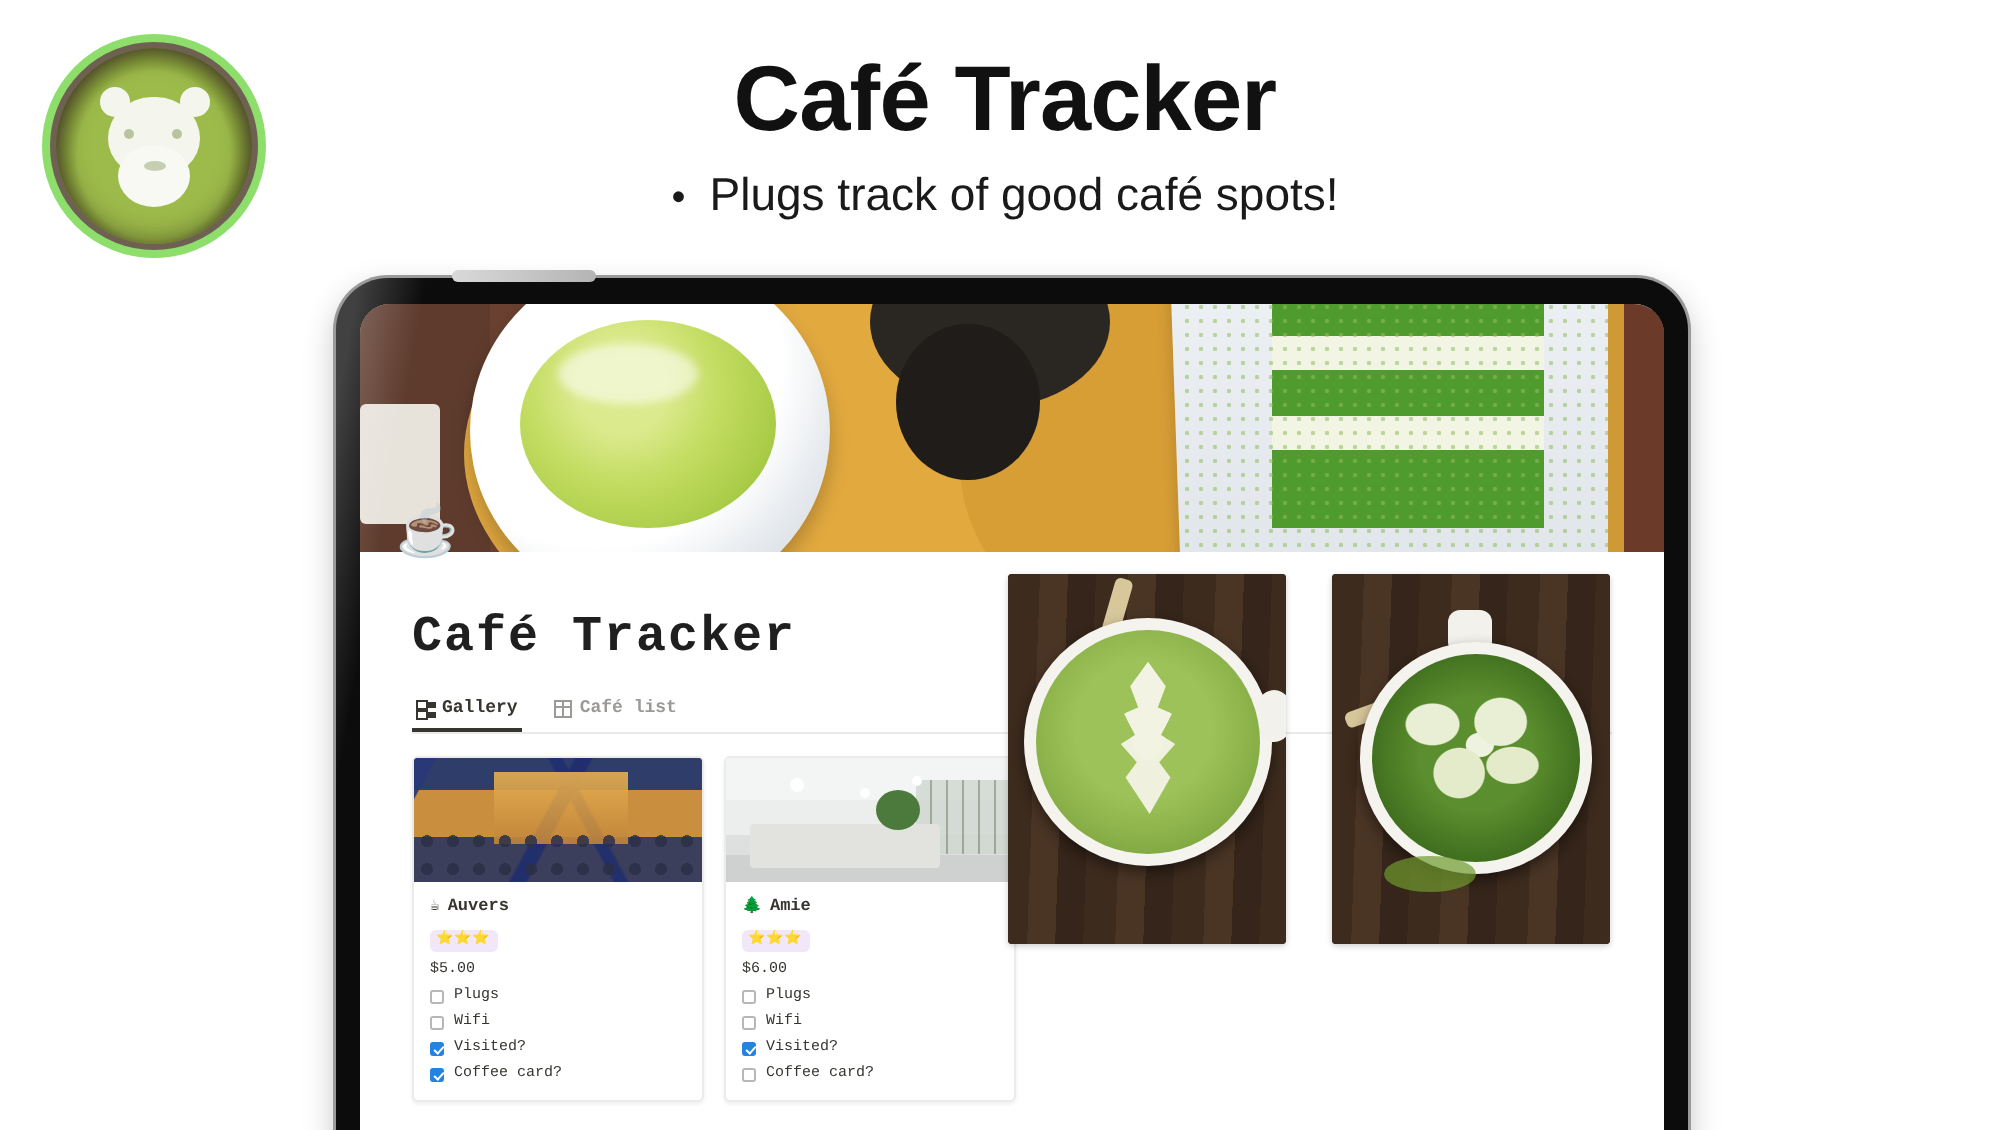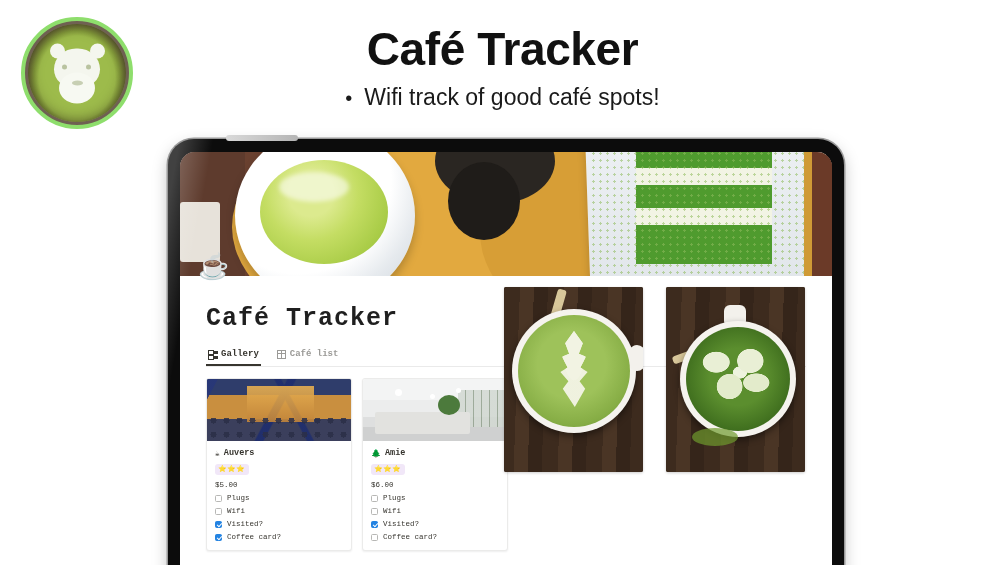--- a/index.html
+++ b/index.html
@@ -263,21 +263,21 @@
         <div class="bear-muz"></div>
         <div class="bear-nose"></div>
       </div>
     </div>
   </div>
 
   <div class="app-title">Café Tracker</div>
   <div class="tagline-wrap">
     <div class="tagline">
       <span class="dot">•</span>
-      <span>Wifi track of good café spots!</span>
+      <span>Plugs track of good café spots!</span>
     </div>
   </div>
 
   <div class="tablet">
     <div class="screen">
 
       <div class="cover">
         <div class="cv-table"></div>
         <div class="cv-napkin"></div>
         <div class="cv-mat"></div>

